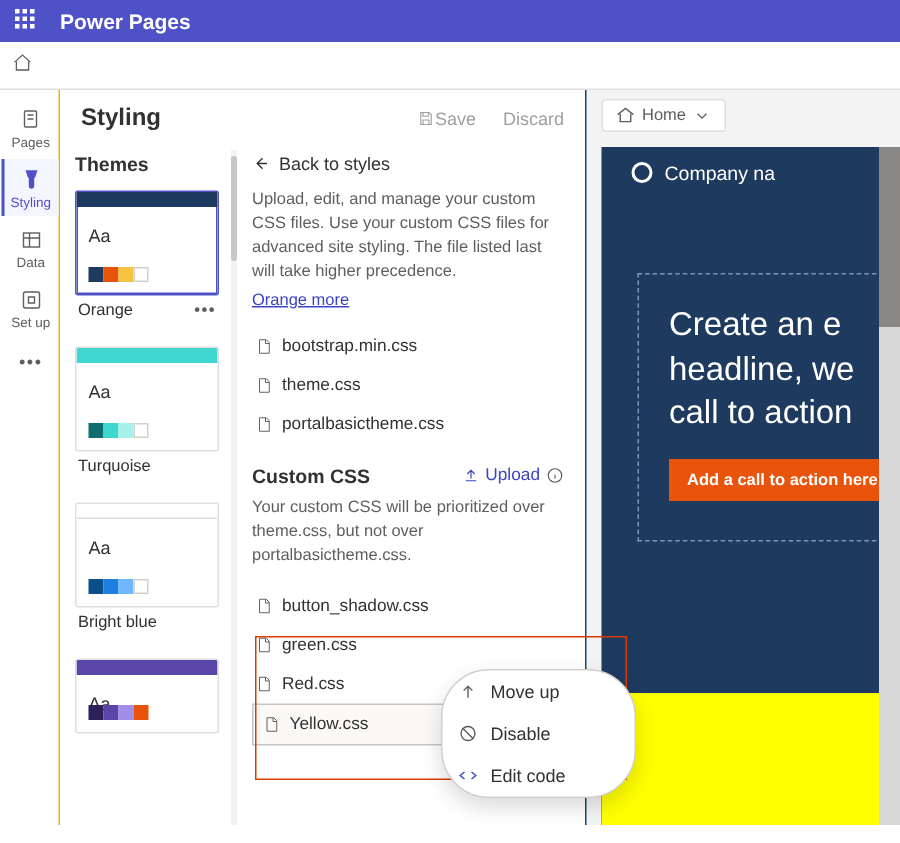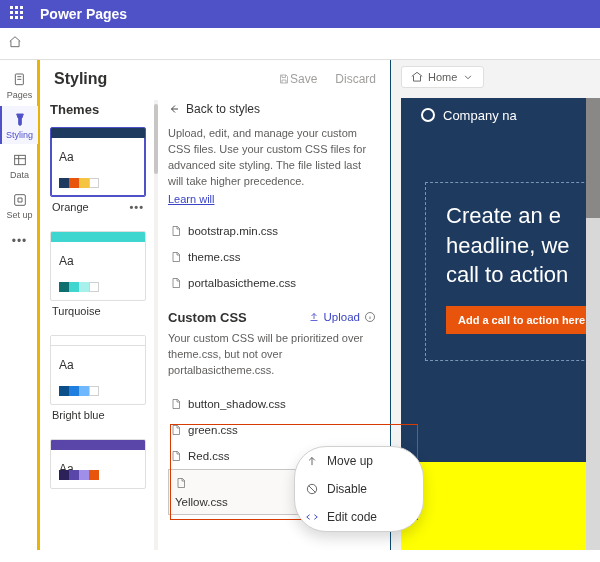--- a/index.html
+++ b/index.html
@@ -12,21 +12,21 @@
   .appbar-title { font-size: 14px; font-weight: 600; }
 
   
   .cmdbar { height: 32px; border-bottom: 1px solid #e1dfdd; display:flex; align-items:center; padding: 0 8px; }
   .home-icon svg { width:14px; height:14px; stroke:#605e5c; fill:none; stroke-width:1.5; }
 
   
   .main { display:flex; height: calc(562px - 72px); position:relative; }
 
   
-  .rail { width: 40px; border-right: 3px solid #eab308; display:flex; flex-direction:column; align-items:center; padding-top:6px; gap:2px;}
+  .rail { width: 40px; border-right: 1px solid #eab308; display:flex; flex-direction:column; align-items:center; padding-top:6px; gap:2px;}
   .rail-item { width: 38px; display:flex; flex-direction:column; align-items:center; padding:6px 0 4px; font-size: 9px; color:#605e5c; cursor:pointer; border-left: 2px solid transparent;}
   .rail-item.active { color:#4f52c7; border-left-color:#4f52c7; background:#f5f5ff;}
   .rail-item svg { width:16px; height:16px; stroke:currentColor; fill:none; stroke-width:1.4; }
   .rail-item.active svg { fill:#4f52c7; stroke:#4f52c7;}
   .rail-label { margin-top:2px; }
 
   
   .panel { width: 350px; display:flex; }
   .panel-header-area { width:100%; }
   .styling-header { display:flex; align-items:center; justify-content:space-between; padding: 10px 14px 6px; }
@@ -62,21 +62,21 @@
   .learn { color:#3b44c5; cursor:pointer; font-size:11px; text-decoration:underline;}
   .file-list { margin-top:12px; }
   .file-row { display:flex; align-items:center; gap:6px; padding: 6px 2px; font-size:11.5px; color:#323130;}
   .file-row svg { width:12px; height:14px; stroke:#605e5c; fill:none; stroke-width:1.3;}
   .custom-header { display:flex; justify-content:space-between; align-items:center; margin: 14px 0 6px;}
   .custom-title { font-size:13px; font-weight:600;}
   .upload { display:flex; align-items:center; gap:4px; color:#3b44c5; font-size:11.5px; cursor:pointer;}
   .upload svg { width:12px; height:12px; stroke:#3b44c5; fill:none; stroke-width:1.6;}
 
   .file-row.sel { border:1px solid #c8c6c4; background:#faf9f8; padding:6px 6px; justify-content:space-between;}
-  .file-row.sel .left { display:flex; align-items:flex-start; gap:6px;flex-direction:column;}
+  .file-row.sel .left { display:flex; align-items:center; gap:6px;}
   .row-more { color:#605e5c; letter-spacing:1px; cursor:pointer;}
 
   
   .highlight-box { position:absolute; border:1px solid #d83b01; pointer-events:none; }
 
   
   .ctx-menu { position:absolute; background:#fff; border:1px solid #d2d0ce; box-shadow:0 6px 14px rgba(0,0,0,.15); width:130px; z-index:50;}
   .ctx-item { display:flex; align-items:center; gap:8px; padding:7px 10px; font-size:12px; cursor:pointer;}
   .ctx-item svg { width:14px; height:14px; stroke:#3b44c5; fill:none; stroke-width:1.6;}
   .ctx-item.grey svg {stroke:#605e5c;}
@@ -252,21 +252,21 @@
 
         <div class="css-col">
           <div class="back-row">
             <svg viewBox="0 0 24 24">
                 <path d="M14 5l-7 7 7 7"></path>
                 <path d="M7 12h13"></path>
               </svg>
             <span>Back to styles</span>
           </div>
           <div class="help-text">Upload, edit, and manage your custom CSS files. Use your custom CSS files for advanced site styling. The file listed last will take higher precedence.</div>
-          <a class="learn">Learn will</a>
+          <a class="learn">Orange more</a>
 
           <div class="file-list" id="sys-files">
               <div class="file-row">
                 <svg viewBox="0 0 24 24">
                   <path d="M6 3h9l4 4v14H6z"></path>
                   <path d="M14 3v5h5"></path>
                 </svg>
                 <span>bootstrap.min.css</span>
               </div>
               <div class="file-row">

